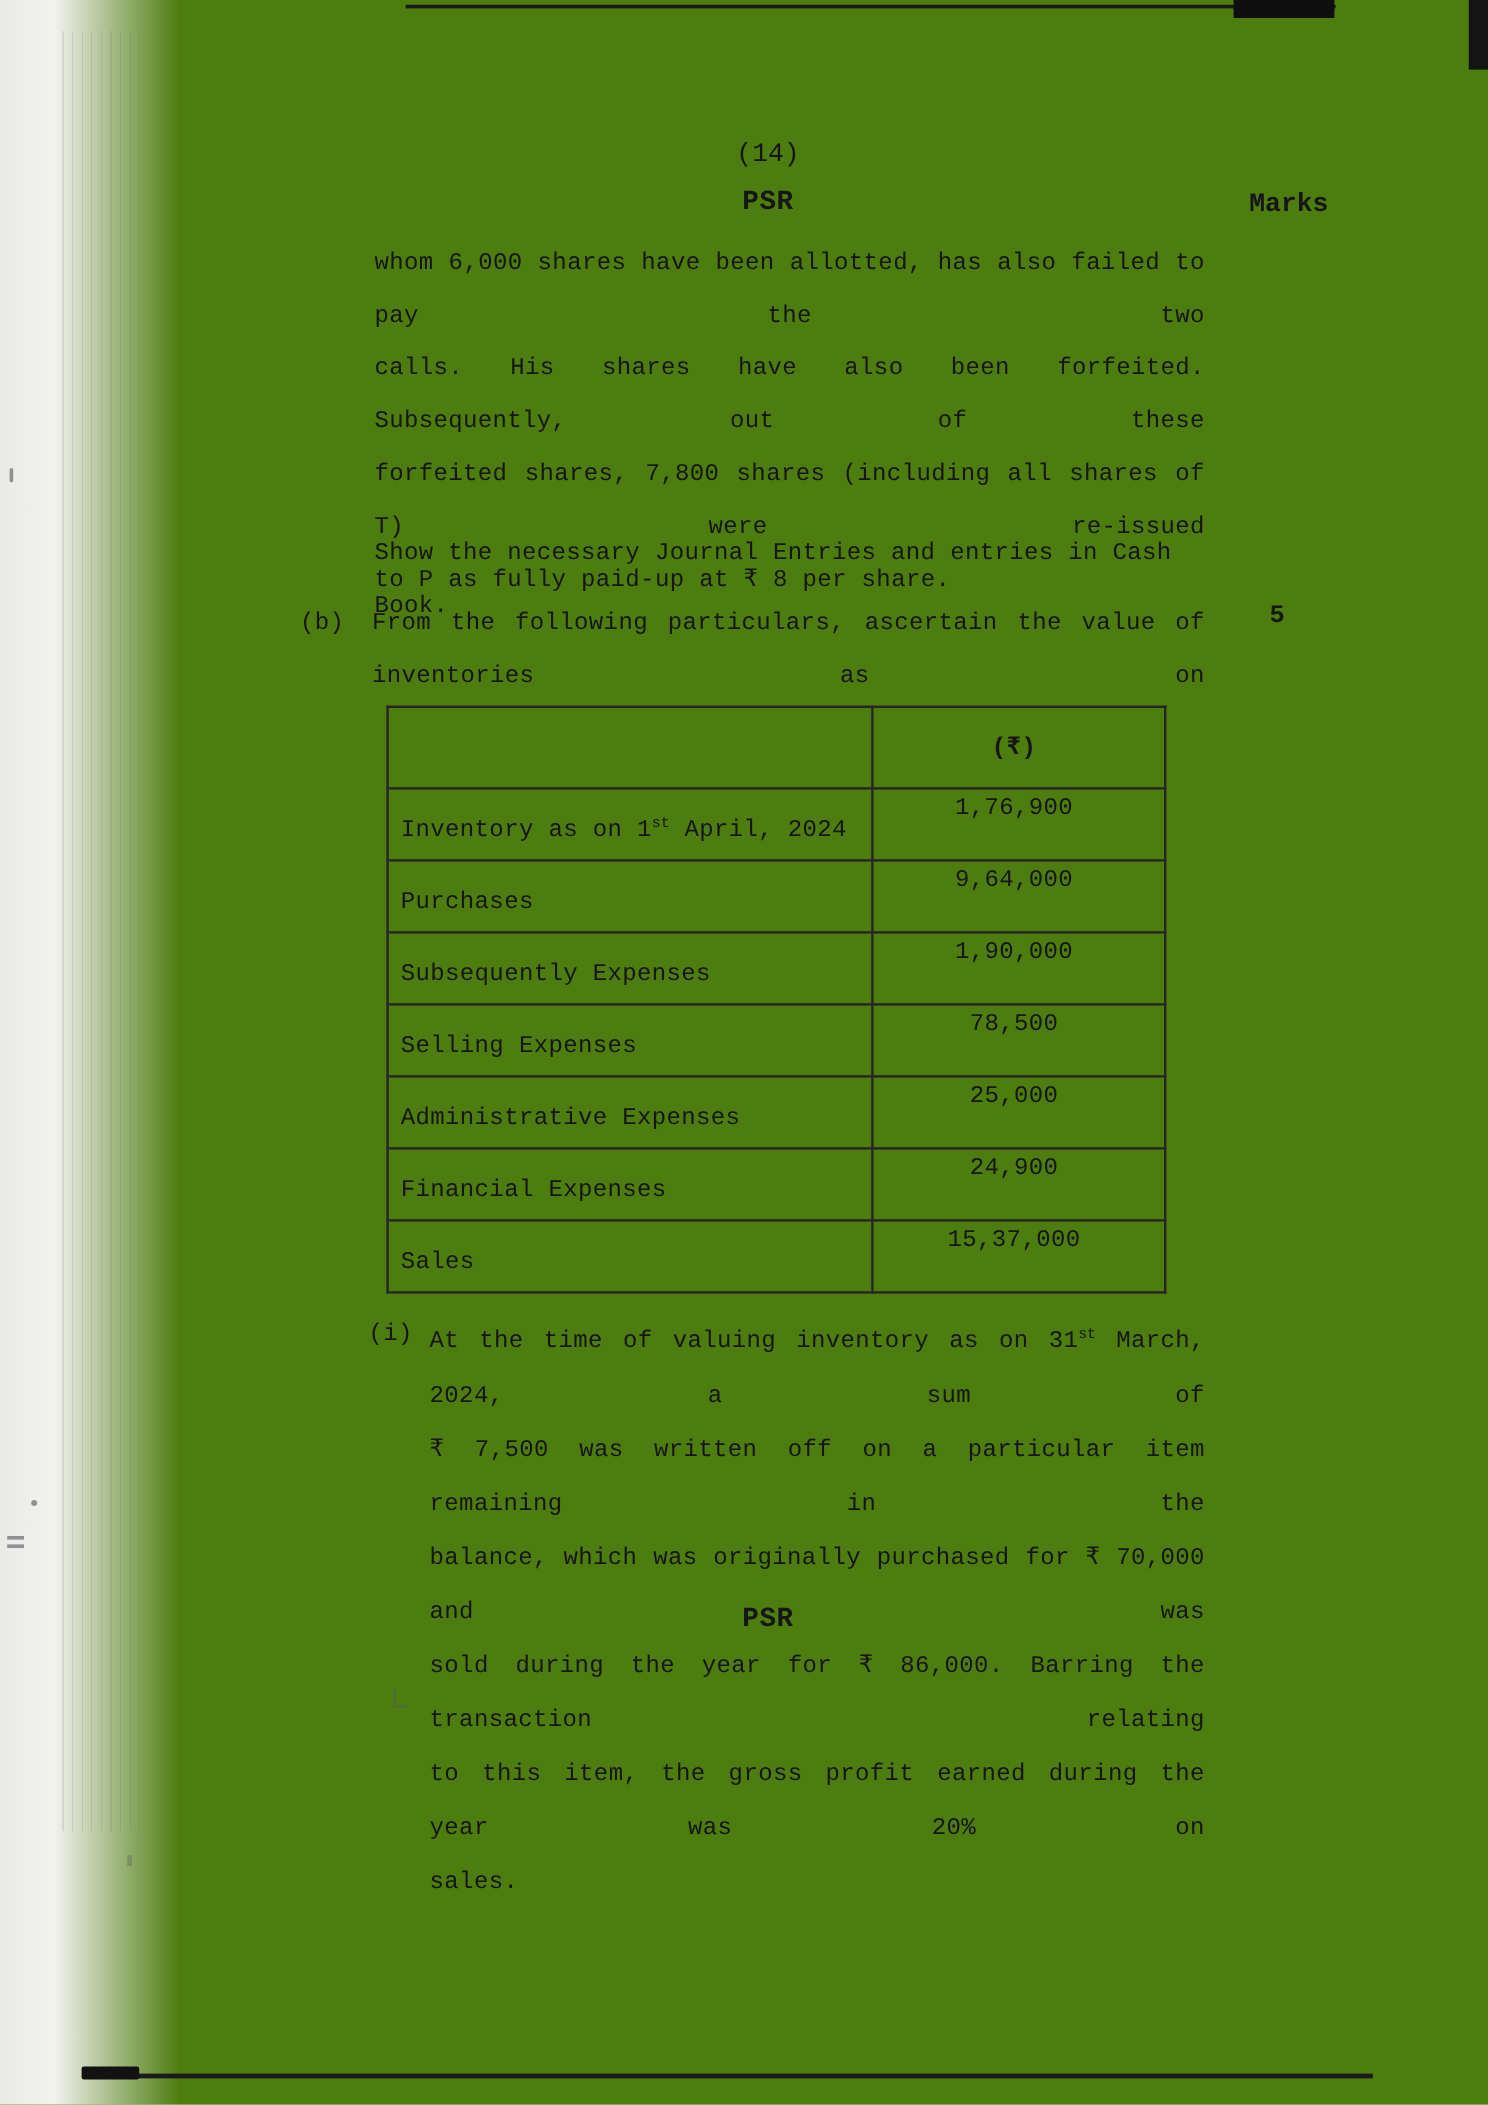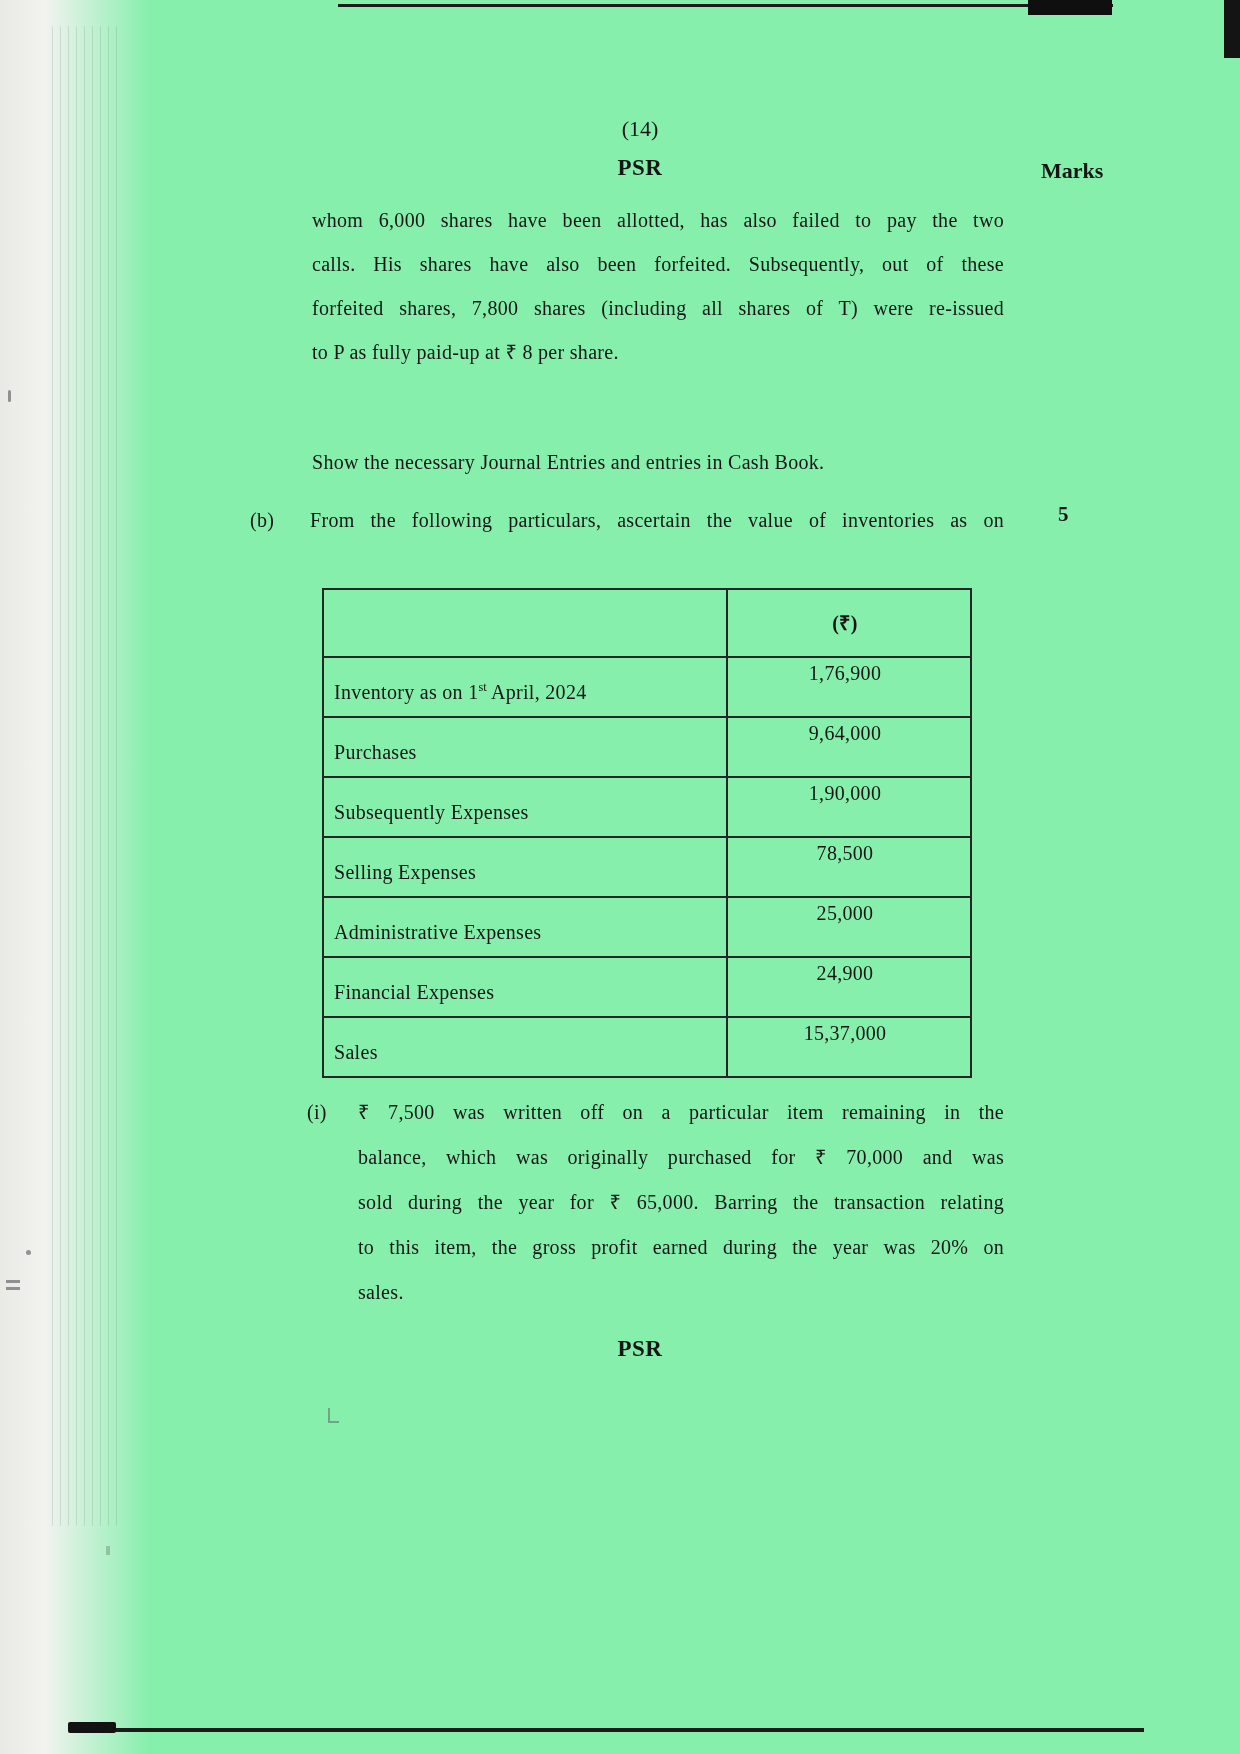--- a/index.html
+++ b/index.html
@@ -1,22 +1,22 @@
 <!DOCTYPE html>
 <html><head>
 <meta charset="utf-8">
 <style>
   html, body { margin: 0; padding: 0; background: #e9e9e7; }
   .page {
     position: relative;
     width: 1240px;
     height: 1754px;
-    background: #86efac;
+    background: #4d7c0f;
     overflow: hidden;
-    font-family: Liberation Serif, serif;
+    font-family: Liberation Mono, monospace;
     color: #161616;
   }
 
   
   .left-shade {
     position: absolute; left: 0; top: 0; width: 150px; height: 100%;
     background: linear-gradient(90deg, #e9e9e6 0%, #f2f2ef 30%, rgba(251,251,248,0) 100%);
   }
   .binding-lines {
     position: absolute; left: 52px; top: 26px; width: 66px; height: 1500px;
@@ -144,22 +144,23 @@
     </tr>
     <tr class="data-row">
       <td class="lbl">Sales</td>
       <td class="val">15,37,000</td>
     </tr>
   </tbody>
     </table>
 
   <div class="pointi-label body-text">(i)</div>
   <div class="pointi-text body-text">
+    <div class="jline"><span>At the time of valuing inventory as on 31</span><sup>st</sup><span> March, 2024, a sum of</span></div>
     <div class="jline">₹ 7,500 was written off on a particular item remaining in the</div>
     <div class="jline">balance, which was originally purchased for ₹ 70,000 and was</div>
-    <div class="jline">sold during the year for ₹ 65,000. Barring the transaction relating</div>
+    <div class="jline">sold during the year for ₹ 86,000. Barring the transaction relating</div>
     <div class="jline">to this item, the gross profit earned during the year was 20% on</div>
     <div class="pline">sales.</div>
   </div>
 
   <div class="center-band footer-title">PSR</div>
 
 </div>
 
 </body></html>

